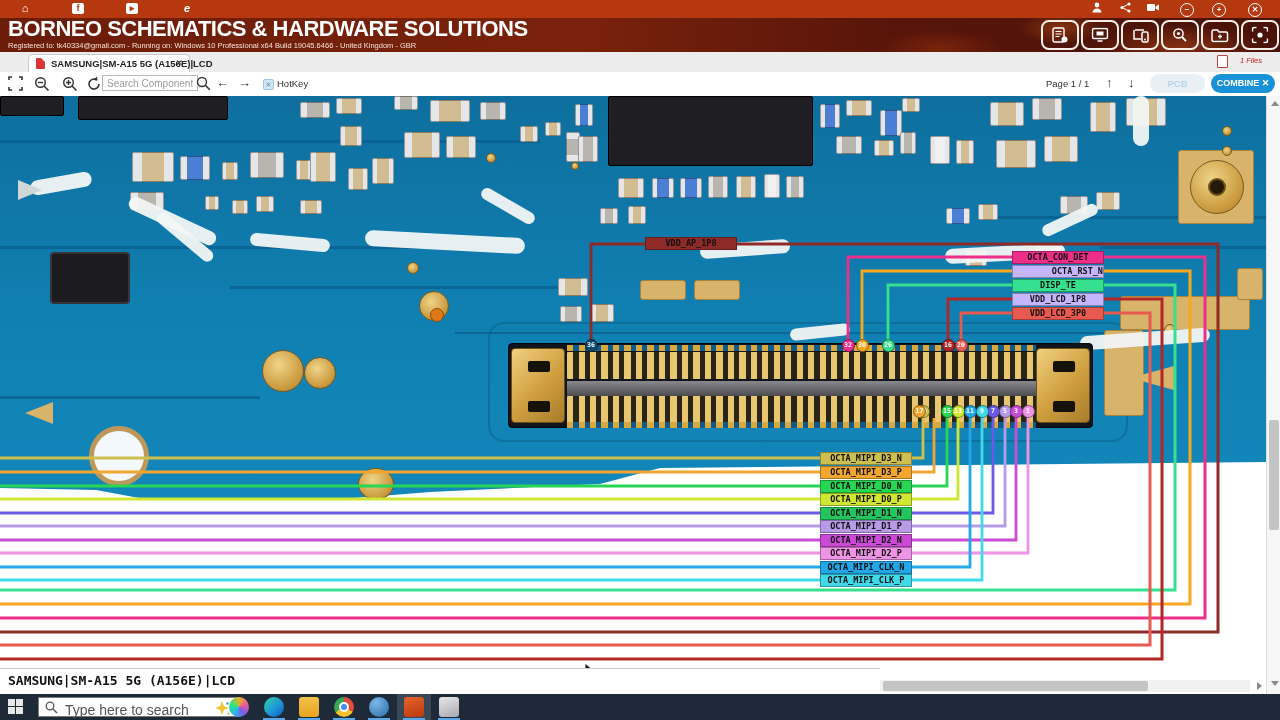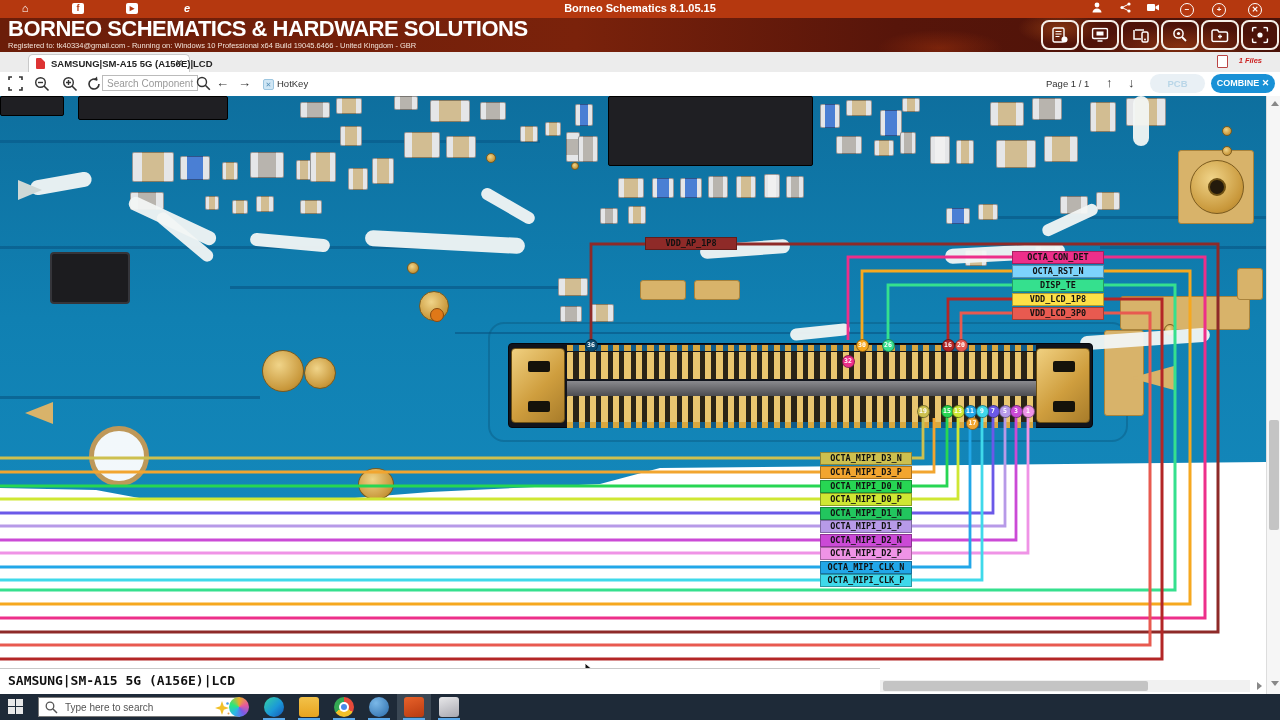--- a/index.html
+++ b/index.html
@@ -21,21 +21,21 @@
   #brand-reg{position:absolute;left:8px;top:23px;font-size:7.5px;color:#f2e3d8;}
   .bbtn{position:absolute;top:2px;width:38px;height:30px;border:2px solid #f5efe8;border-radius:8px;box-sizing:border-box;}
   .bbtn svg{position:absolute;left:50%;top:50%;transform:translate(-50%,-50%);}
   
   #tabstrip{left:0;top:52px;width:1280px;height:20px;background:#ececec;border-bottom:1px solid #ddd;}
   #tab{position:absolute;left:28px;top:2px;width:160px;height:18px;background:#fff;border:1px solid #c9c9c9;border-bottom:none;border-radius:5px 5px 0 0;}
   #tab-title{position:absolute;left:22px;top:3px;font-size:9.5px;font-weight:bold;color:#222;white-space:nowrap;}
   #tab-close{position:absolute;right:6px;top:3px;font-size:9px;color:#444;}
   #pdf-icon{position:absolute;left:7px;top:3px;width:9px;height:11px;background:#d33;border-radius:1px;}
   #pdf-icon:after{content:"";position:absolute;right:0;top:0;border:2px solid #fff;border-left-color:transparent;border-bottom-color:transparent;}
-  #files-badge{position:absolute;right:18px;top:4px;font-size:7.5px;font-style:italic;font-weight:bold;color:#c22;}
+  #files-badge{position:absolute;right:18px;top:4px;font-size:7.5px;font-style:italic;font-weight:normal;color:#c22;}
   #files-badge-icon{position:absolute;right:52px;top:3px;width:9px;height:11px;border:1px solid #b44;border-radius:1px;background:#fff;}
   
   #toolbar{left:0;top:72px;width:1280px;height:24px;background:#fff;}
   .tbi{position:absolute;top:4px;color:#333;}
   .arr{font-size:13px;color:#333;font-weight:bold;}
   #search-input{position:absolute;left:102px;top:3px;width:86px;height:14px;border:1px solid #bbb;font-size:10px;padding:0 4px;color:#333;font-family:"Liberation Sans",sans-serif;}
   #search-input::placeholder{color:#999;}
   #hotkey-ico{position:absolute;left:263px;top:7px;width:9px;height:9px;background:#cfe6f5;border:1px solid #9cc6e0;border-radius:2px;font-size:7px;line-height:9px;text-align:center;color:#5a93b8;}
   #hotkey-label{position:absolute;left:277px;top:6px;font-size:9.5px;color:#333;}
   #page-label{position:absolute;left:1046px;top:6px;font-size:9.5px;color:#333;}
@@ -69,38 +69,37 @@
   #hthumb{position:absolute;left:33px;top:1px;width:265px;height:10px;background:#c4c4c4;border-radius:2px;}
   .scroll-arrow{position:absolute;width:0;height:0;}
   
   #statusbar{left:0;top:668px;width:880px;height:26px;background:#fff;border-top:1px solid #c9c9c9;}
   #status-title{position:absolute;left:8px;top:4px;font-family:"DejaVu Sans Mono",monospace;font-size:13px;font-weight:bold;color:#111;}
   
   #taskbar{left:0;top:694px;width:1280px;height:26px;background:#1e2a38;}
   #start-btn{position:absolute;left:8px;top:5px;width:16px;height:16px;}
   #start-btn div{position:absolute;width:7px;height:7px;background:#e8e8e8;}
   #tsearch{position:absolute;left:38px;top:3px;width:202px;height:20px;background:#fff;border:1px solid #7a7a7a;box-sizing:border-box;}
-  #tsearch-text{position:absolute;left:26px;top:4px;font-size:10px;color:#555;}
+  #tsearch-text{position:absolute;left:26px;top:4px;font-size:14px;color:#555;}
   .tb-slot{position:absolute;top:0;width:34px;height:26px;}
   .tb-underline{position:absolute;left:6px;bottom:0;width:22px;height:2px;background:#5aa7e8;}
   .tb-ico{position:absolute;left:7px;top:3px;width:20px;height:20px;border-radius:50%;}
   #tb-right{position:absolute;right:0;top:0;height:26px;color:#fff;}
   #cursor{position:absolute;left:584px;top:566px;z-index:9;}
 </style>
 </head>
 <body>
 
 <div id="app">
 
   <div class="abs" id="topstrip">
     <div class="ticon" style="left:18px;">⌂</div>
     <div class="sq-white" style="left:72px;">f</div>
     <div class="sq-white" style="left:126px;">▸</div>
     <div class="ticon" style="left:180px;font-style:italic;font-weight:bold;">e</div>
-    <div id="win-title">Borneo Schematics 8.1.05.15</div>
     <div class="ticon" style="left:1090px;">
       <svg width="10" height="11" viewBox="0 0 10 11">
           <circle cx="5" cy="3" r="2.4" fill="#fff"></circle>
           <path d="M0.5 10.5 a4.5 4 0 0 1 9 0 z" fill="#fff"></path>
         </svg></div>
     <div class="ticon" style="left:1118px;">
       <svg width="11" height="11" viewBox="0 0 11 11">
           <circle cx="2" cy="5.5" r="1.6" fill="#fff"></circle>
           <circle cx="9" cy="2" r="1.6" fill="#fff"></circle>
           <circle cx="9" cy="9" r="1.6" fill="#fff"></circle>
@@ -368,33 +367,33 @@
         <path d="M912,457 H1028 V322" stroke="#ef93e6" stroke-width="2.8" fill="none"></path>
         <path d="M0,471 H820" stroke="#22a7e8" stroke-width="3" fill="none"></path>
         <path d="M912,471 H970 V322" stroke="#22a7e8" stroke-width="2.8" fill="none"></path>
         <path d="M0,484 H820" stroke="#3fd9ea" stroke-width="3" fill="none"></path>
         <path d="M912,484 H982 V322" stroke="#3fd9ea" stroke-width="2.8" fill="none"></path>
       </svg>
     <div id="overlay">
         <div class="netlabel" style="left: 645px; top: 141px; background: rgb(142, 42, 40);">VDD_AP_1P8</div>
         <div class="pincirc" style="left: 584.5px; top: 242.5px; background: #0c4a6e;">36</div>
         <div class="netlabel" style="left: 1012px; top: 155px; background: rgb(237, 47, 138);">OCTA_CON_DET</div>
-        <div class="pincirc" style="left: 841.5px; top: 242.5px; background: rgb(237, 47, 138); margin-top: 16px;">32</div>
-        <div class="netlabel" style="left: 1012px; top: 169px; background: #7dd3fc;">OCTA_RST_N</div>
+        <div class="pincirc" style="left: 841.5px; top: 242.5px; background: rgb(237, 47, 138);">32</div>
+        <div class="netlabel" style="left: 1012px; top: 169px; background: #c4b5fd; text-align: right;">OCTA_RST_N</div>
         <div class="pincirc" style="left: 855.5px; top: 242.5px; background: rgb(246, 168, 31);">30</div>
         <div class="netlabel" style="left: 1012px; top: 183px; background: rgb(53, 224, 142);">DISP_TE</div>
         <div class="pincirc" style="left: 881.5px; top: 242.5px; background: rgb(53, 224, 142);">26</div>
-        <div class="netlabel" style="left: 1012px; top: 197px; background: #fde047; text-align: center;">VDD_LCD_1P8</div>
+        <div class="netlabel" style="left: 1012px; top: 197px; background: #c4b5fd; text-align: center;">VDD_LCD_1P8</div>
         <div class="pincirc" style="left: 941.5px; top: 242.5px; background: rgb(179, 38, 38);">16</div>
         <div class="netlabel" style="left: 1012px; top: 211px; background: rgb(232, 90, 80);">VDD_LCD_3P0</div>
         <div class="pincirc" style="left: 954.5px; top: 242.5px; background: rgb(232, 90, 80);">20</div>
         <div class="netlabel" style="left: 820px; top: 356px; background: rgb(205, 192, 79);">OCTA_MIPI_D3_N</div>
         <div class="pincirc" style="left: 916.5px; top: 308.5px; background: rgb(205, 192, 79);">19</div>
         <div class="netlabel" style="left: 820px; top: 370px; background: rgb(242, 165, 47);">OCTA_MIPI_D3_P</div>
-        <div class="pincirc" style="left: 966px; top: 308.5px; background: rgb(242, 165, 47); margin-top: 12px;">17</div>
+        <div class="pincirc" style="left: 913px; top: 308.5px; background: rgb(242, 165, 47);">17</div>
         <div class="netlabel" style="left: 820px; top: 384px; background: rgb(39, 214, 83);">OCTA_MIPI_D0_N</div>
         <div class="pincirc" style="left: 940.5px; top: 308.5px; background: rgb(39, 214, 83);">15</div>
         <div class="netlabel" style="left: 820px; top: 397px; background: rgb(207, 231, 51);">OCTA_MIPI_D0_P</div>
         <div class="pincirc" style="left: 951.5px; top: 308.5px; background: rgb(207, 231, 51);">13</div>
         <div class="netlabel" style="left: 820px; top: 411px; background: #22c55e;">OCTA_MIPI_D1_N</div>
         <div class="pincirc" style="left: 986.5px; top: 308.5px; background: rgb(107, 89, 232);">7</div>
         <div class="netlabel" style="left: 820px; top: 424px; background: rgb(183, 154, 232);">OCTA_MIPI_D1_P</div>
         <div class="pincirc" style="left: 998.5px; top: 308.5px; background: rgb(183, 154, 232);">5</div>
         <div class="netlabel" style="left: 820px; top: 438px; background: rgb(203, 74, 214);">OCTA_MIPI_D2_N</div>
         <div class="pincirc" style="left: 1009.5px; top: 308.5px; background: rgb(203, 74, 214);">3</div>

